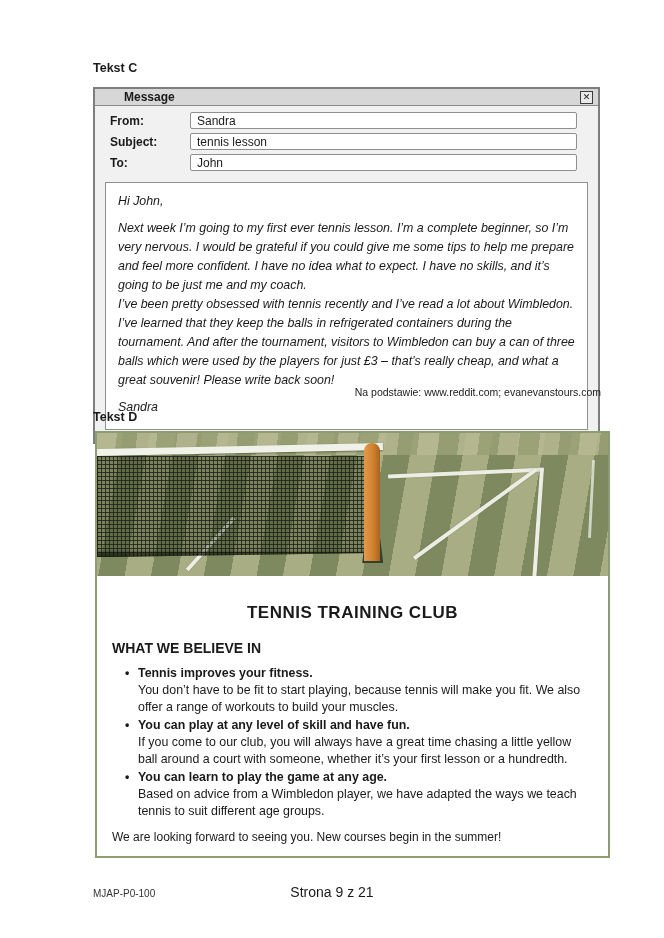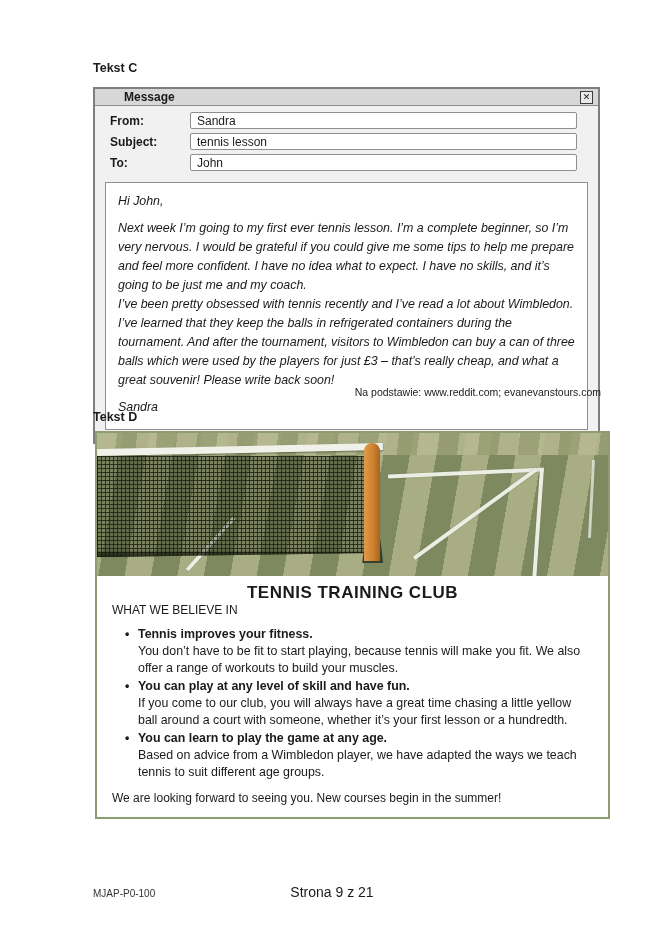--- a/index.html
+++ b/index.html
@@ -81,23 +81,23 @@
   }
   .net-post {
     position:absolute; left:52.3%; top:10px; width:16px; height:118px;
     background:linear-gradient(90deg,#e09a4c 0%,#d0832f 55%,#a9631f 100%);
     border-radius:8px 8px 0 0;
   }
   .net-post-base {
     position:absolute; left:51.9%; top:106px; width:21px; height:24px;
     background:#33402e; clip-path:polygon(14% 0,86% 0,100% 100%,0 100%);
   }
-  .club-content { padding:4px 15px 10px 15px; }
+  .club-content { padding:24px 15px 10px 15px; }
   .club-title { text-align:center; font-size:17px; font-weight:bold; letter-spacing:.5px; margin-top:3px; }
-  .club-heading { font-size:12px; font-weight:normal; }
+  .club-heading { font-size:14px; font-weight:bold; margin-top:17px; }
   .club-list { list-style:none; margin-top:9px; padding-left:13px; }
   .club-list li { position:relative; padding-left:13px; font-size:12.4px; line-height:17px; margin-bottom:1px; }
   .bullet-dot { position:absolute; left:0; top:0; font-weight:bold; }
   .bullet-bold { font-weight:bold; }
   .club-closing { font-size:12px; line-height:17px; margin-top:9px; }
 
   .attribution-d {
     position:absolute; right:55px; top:831px; font-size:10.5px; text-align:right; line-height:14px;
   }
 

